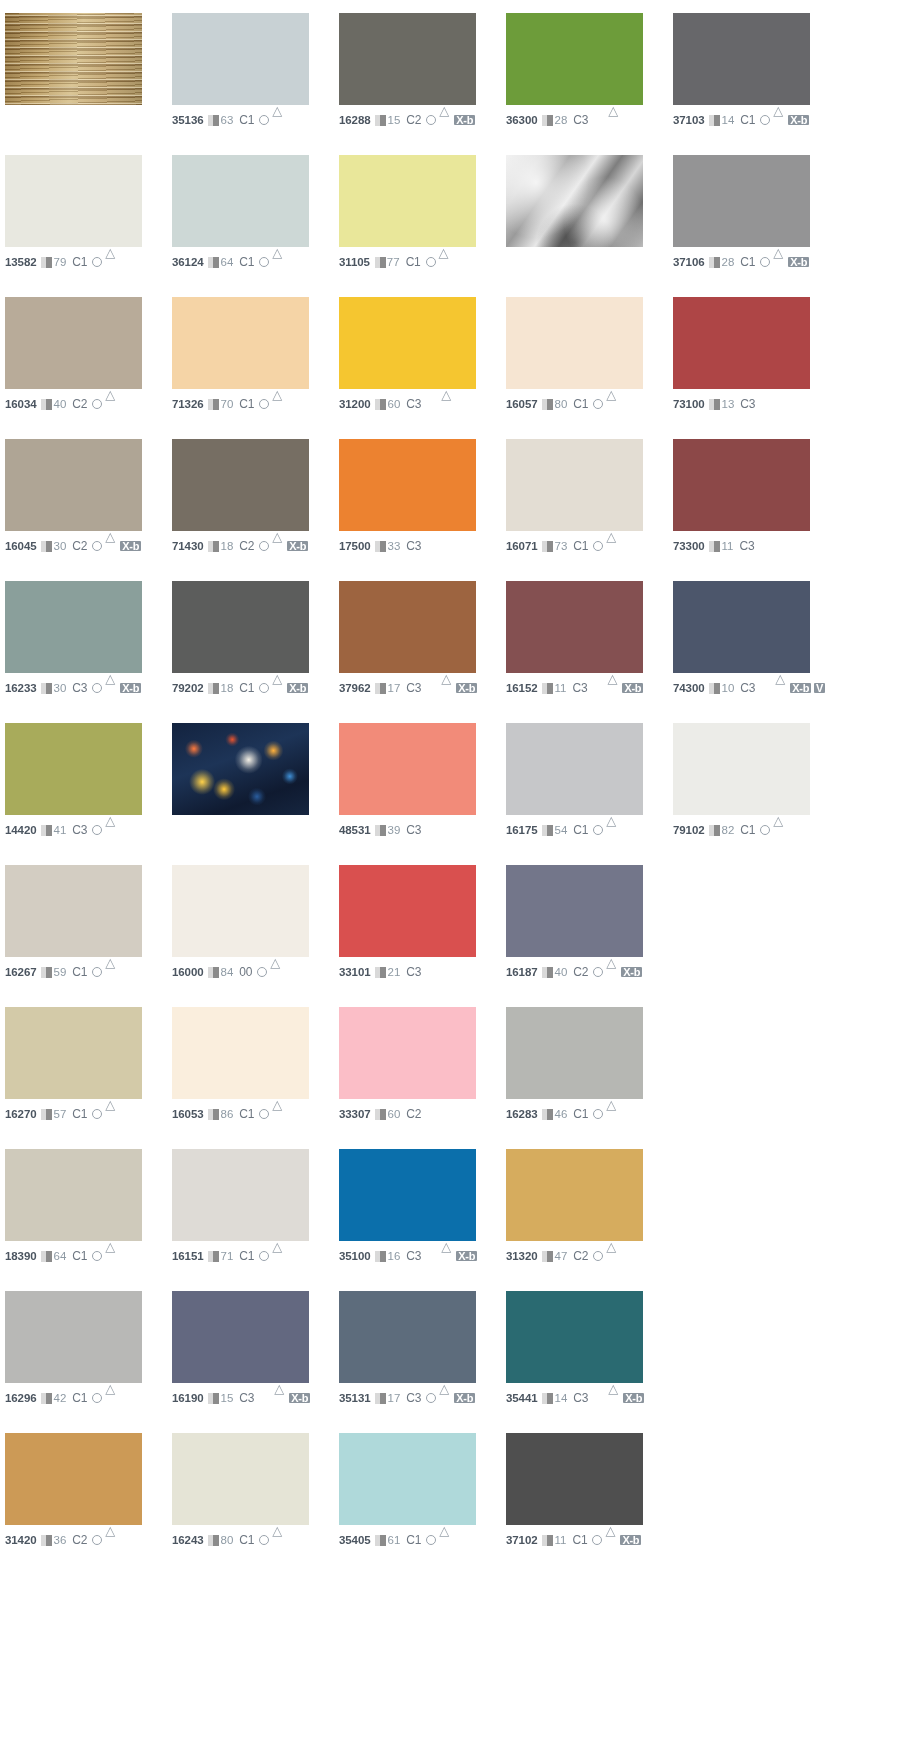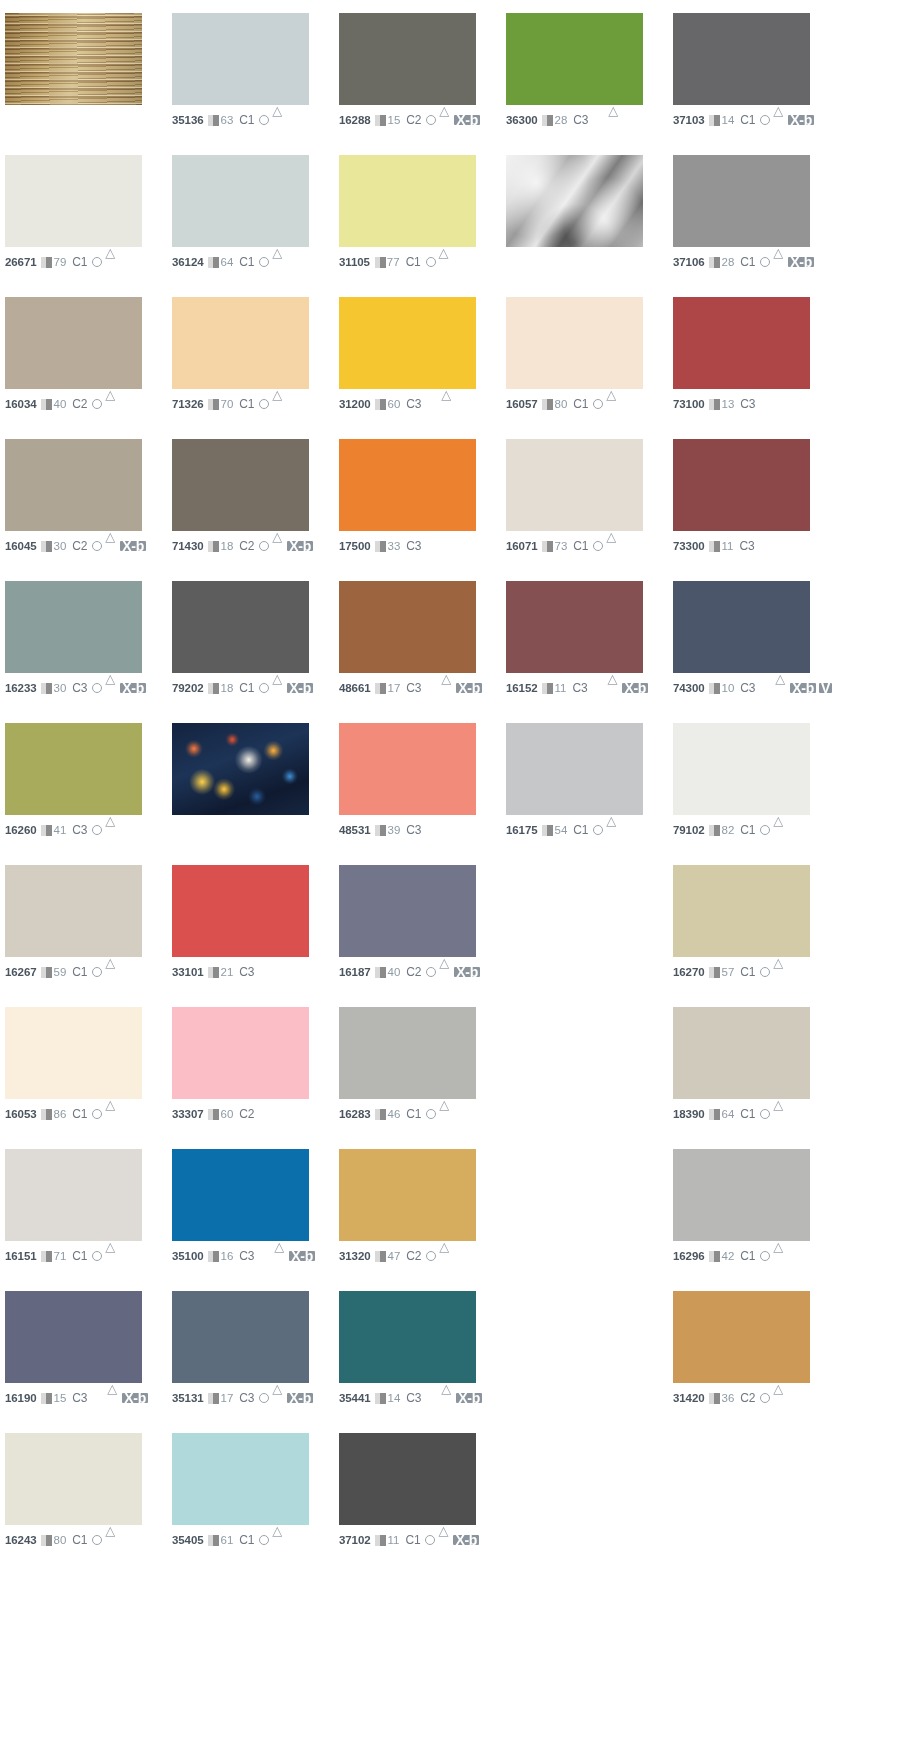--- a/index.html
+++ b/index.html
@@ -139,21 +139,21 @@
     left: -6px;
     top: -11px;
     font-size: 13px;
     color: #9aa3ac;
     line-height: 13px;
   }
   .g-xb, .g-v {
     display: inline-block;
     background: #8b949d;
     color: #ffffff;
-    font-size: 14px;
+    font-size: 11px;
     font-weight: bold;
     line-height: 10px;
     height: 10px;
     padding: 0 2px;
     letter-spacing: -0.3px;
     border-radius: 1px;
   }
   .sp { display: inline-block; width: 12px; }
 </style>
 </head>
@@ -214,21 +214,21 @@
           <span class="glyphs">
             <span class="g-circle"></span>
             <span class="g-tri"></span>
             <span class="g-xb">X-b</span>
           </span>
         </div>
       </div>
       <div class="cell">
         <div class="swatch" style="background: rgb(232, 232, 224);"></div>
         <div class="label">
-          <span class="code">26671</span>
+          <span class="code">13582</span>
           <span class="bar-icon"></span>
           <span class="lrv">79</span>
           <span class="cls">C1</span>
           <span class="glyphs">
             <span class="g-circle"></span>
             <span class="g-tri"></span>
           </span>
         </div>
       </div>
       <div class="cell">
@@ -421,21 +421,21 @@
           <span class="glyphs">
             <span class="g-circle"></span>
             <span class="g-tri"></span>
             <span class="g-xb">X-b</span>
           </span>
         </div>
       </div>
       <div class="cell">
         <div class="swatch" style="background: rgb(157, 100, 64);"></div>
         <div class="label">
-          <span class="code">48661</span>
+          <span class="code">37962</span>
           <span class="bar-icon"></span>
           <span class="lrv">17</span>
           <span class="cls">C3</span>
           <span class="glyphs">
             <span class="sp"></span>
             <span class="g-tri"></span>
             <span class="g-xb">X-b</span>
           </span>
         </div>
       </div>
@@ -464,21 +464,21 @@
             <span class="sp"></span>
             <span class="g-tri"></span>
             <span class="g-xb">X-b</span>
             <span class="g-v">V</span>
           </span>
         </div>
       </div>
       <div class="cell">
         <div class="swatch" style="background: rgb(168, 171, 91);"></div>
         <div class="label">
-          <span class="code">16260</span>
+          <span class="code">14420</span>
           <span class="bar-icon"></span>
           <span class="lrv">41</span>
           <span class="cls">C3</span>
           <span class="glyphs">
             <span class="g-circle"></span>
             <span class="g-tri"></span>
           </span>
         </div>
       </div>
       <div class="cell">
@@ -520,20 +520,33 @@
           </span>
         </div>
       </div>
       <div class="cell">
         <div class="swatch" style="background: rgb(211, 205, 194);"></div>
         <div class="label">
           <span class="code">16267</span>
           <span class="bar-icon"></span>
           <span class="lrv">59</span>
           <span class="cls">C1</span>
+          <span class="glyphs">
+            <span class="g-circle"></span>
+            <span class="g-tri"></span>
+          </span>
+        </div>
+      </div>
+      <div class="cell">
+        <div class="swatch" style="background: rgb(242, 237, 229);"></div>
+        <div class="label">
+          <span class="code">16000</span>
+          <span class="bar-icon"></span>
+          <span class="lrv">84</span>
+          <span class="cls">00</span>
           <span class="glyphs">
             <span class="g-circle"></span>
             <span class="g-tri"></span>
           </span>
         </div>
       </div>
       <div class="cell">
         <div class="swatch" style="background: rgb(217, 80, 79);"></div>
         <div class="label">
           <span class="code">33101</span>

